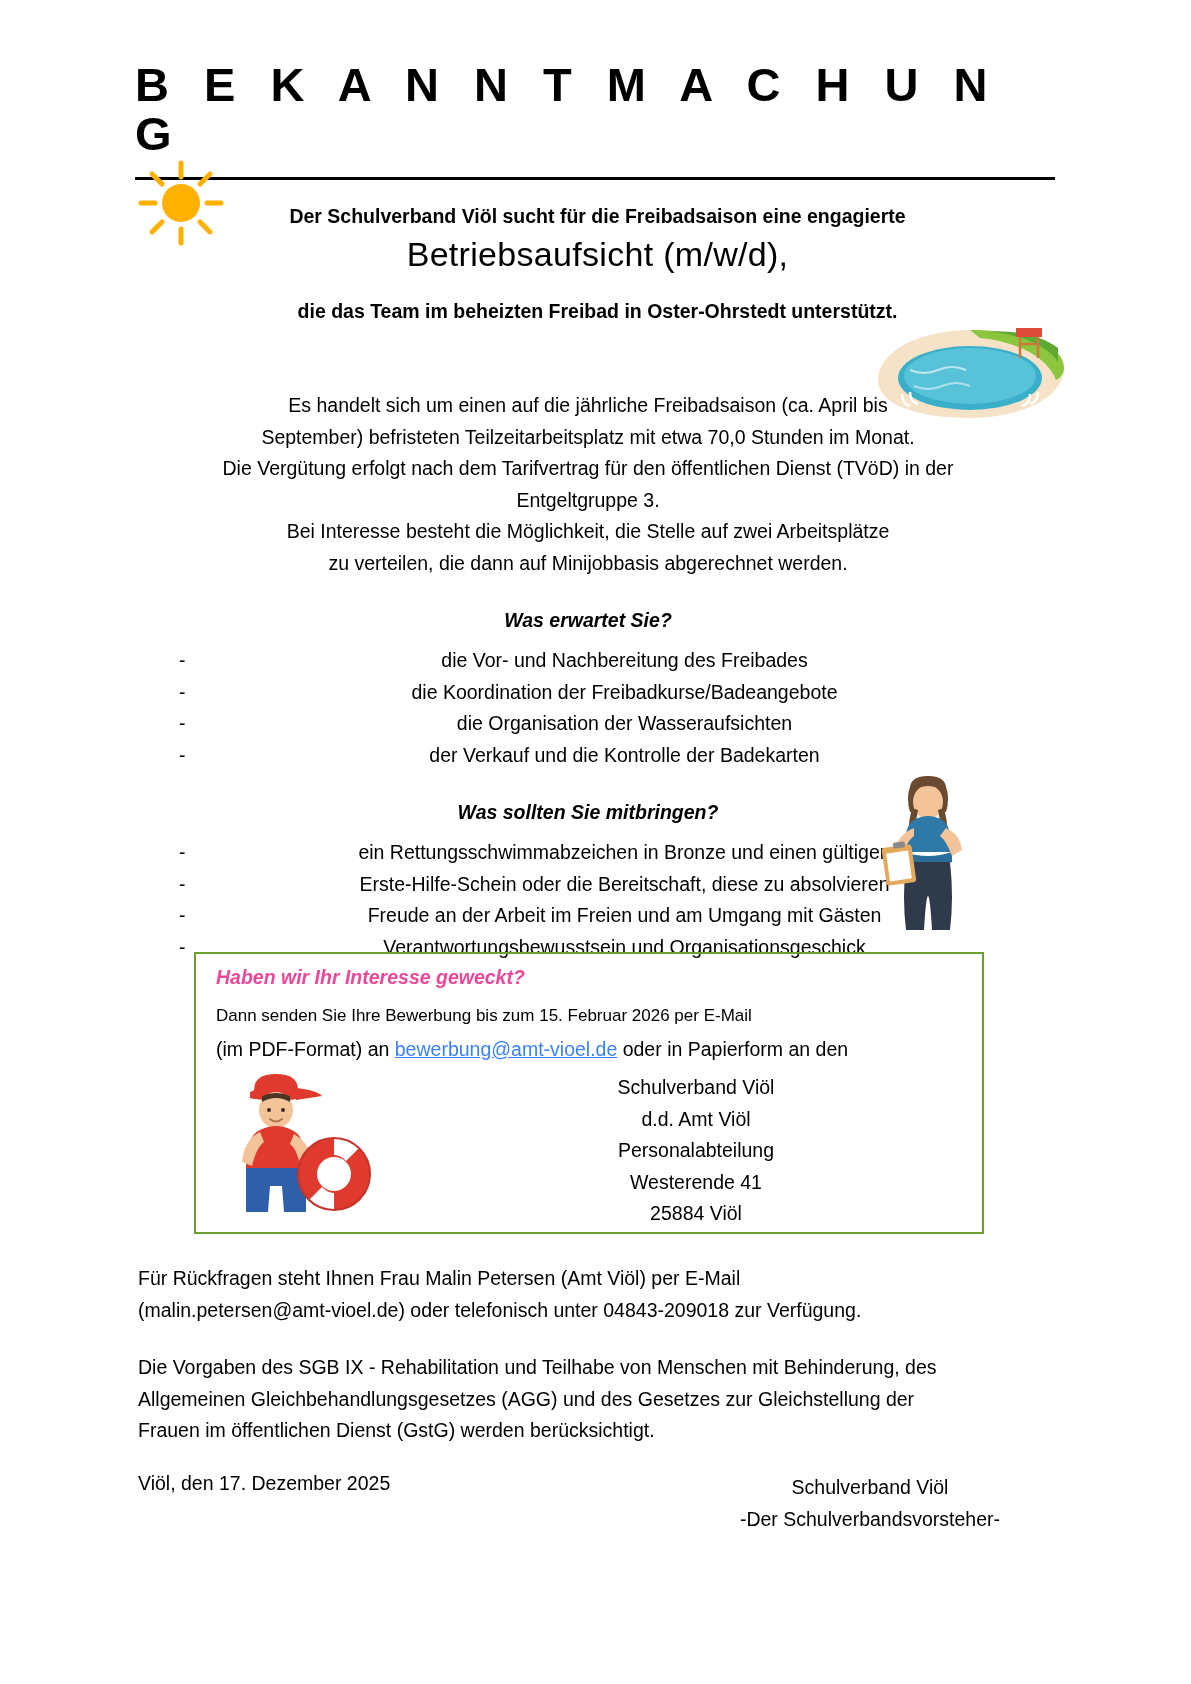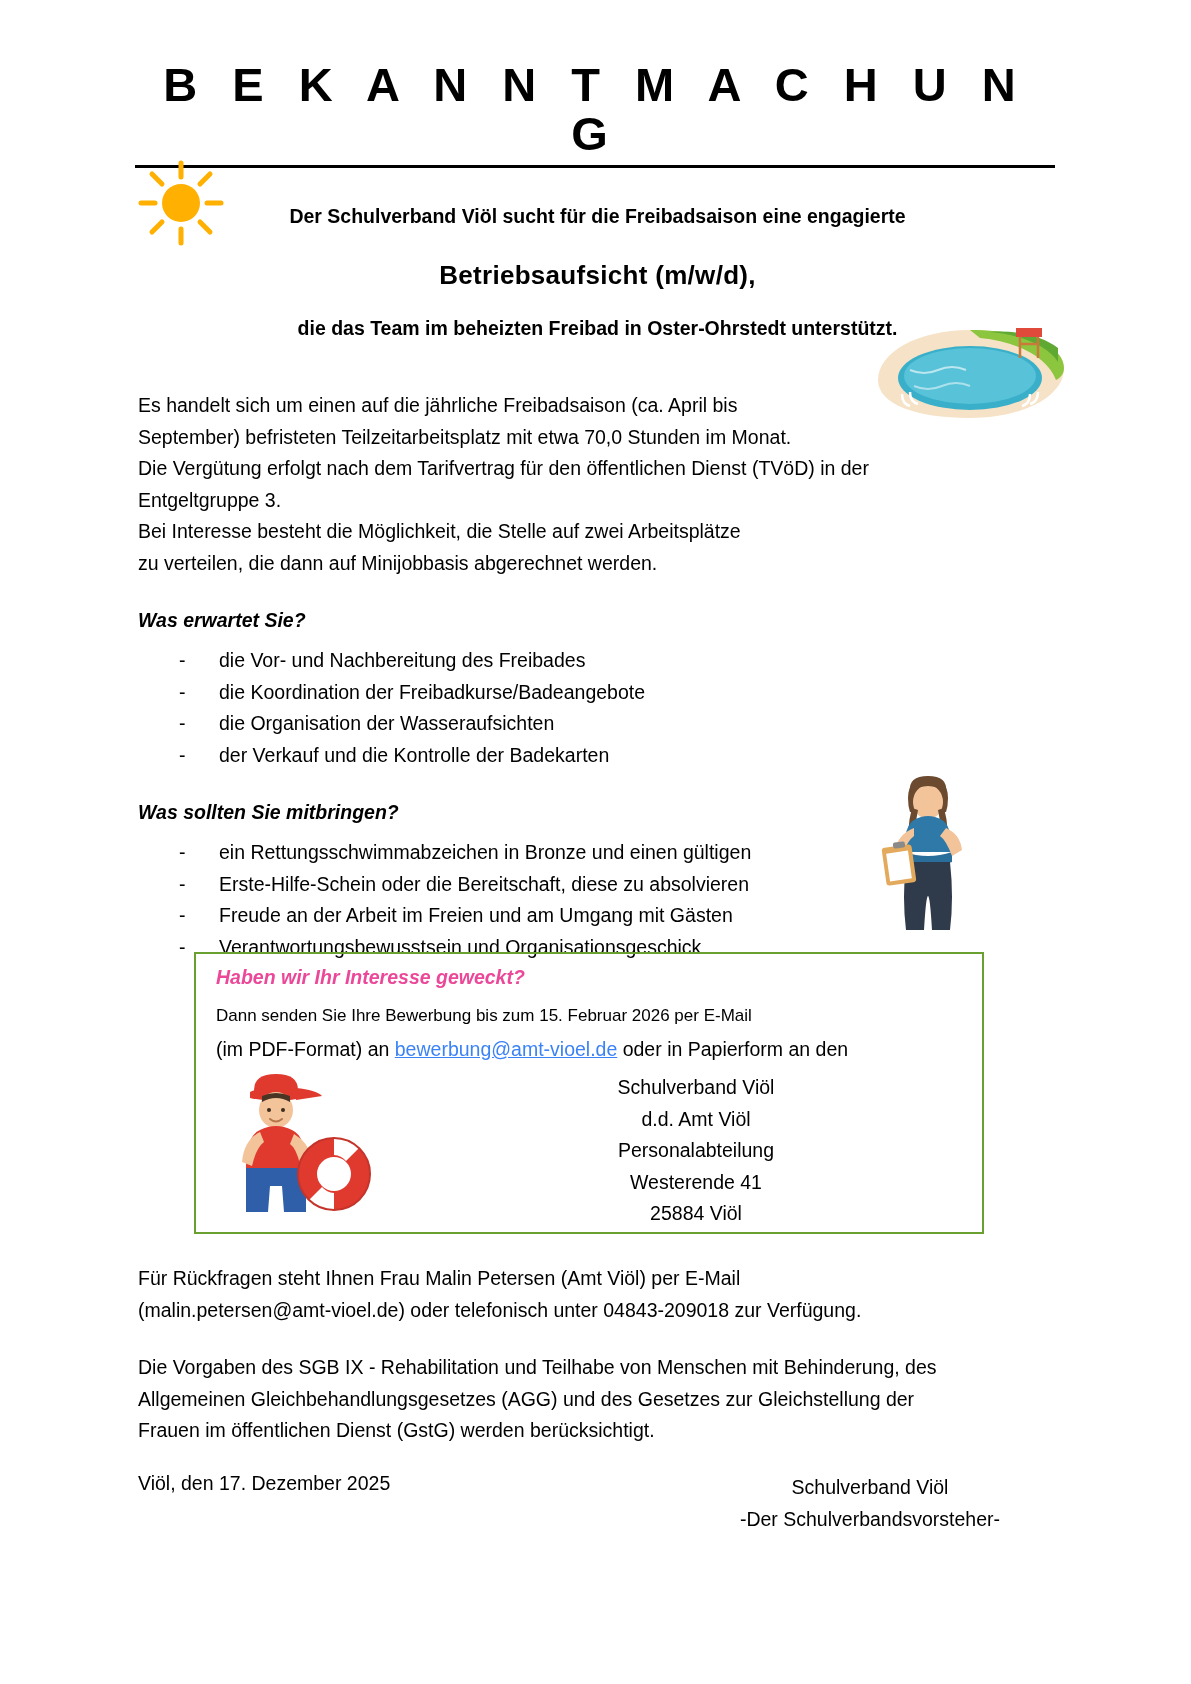--- a/index.html
+++ b/index.html
@@ -21,47 +21,47 @@
     width: 1191px;
     height: 1684px;
   }
 
   
   .title {
     position: absolute;
     left: 135px;
     top: 60px;
     width: 920px;
-    text-align: center;
+    text-align: left;
     font-size: 47px;
     font-weight: bold;
     letter-spacing: 11px;
     border-bottom: 3px solid #000;
-    padding-bottom: 6px;
+    padding-bottom: 18px;
     line-height: 1.05;
   }
 
   
   .intro {
     position: absolute;
     left: 135px;
     top: 168px;
     width: 925px;
     text-align: center;
   }
   .intro .line1 {
     font-size: 19.5px;
     font-weight: bold;
     line-height: 1.3;
     margin-top: 36px;
   }
   .intro .line2 {
-    font-size: 26px;
-    font-weight: bold;
-    margin-top: 31px;
+    font-size: 34px;
+    font-weight: normal;
+    margin-top: 6px;
     letter-spacing: 0.3px;
   }
   .intro .line3 {
     font-size: 19.5px;
     font-weight: bold;
     margin-top: 26px;
   }
 
   
   .sun {
@@ -82,20 +82,21 @@
   }
 
   
   .body-text {
     position: absolute;
     left: 138px;
     top: 390px;
     width: 900px;
     font-size: 19.5px;
     line-height: 1.62;
+    text-align: center;
   }
   .body-text p { margin: 0; }
 
   .section-head {
     font-size: 19.5px;
     font-weight: bold;
     font-style: italic;
     margin-top: 26px;
     margin-bottom: 6px;
   }

